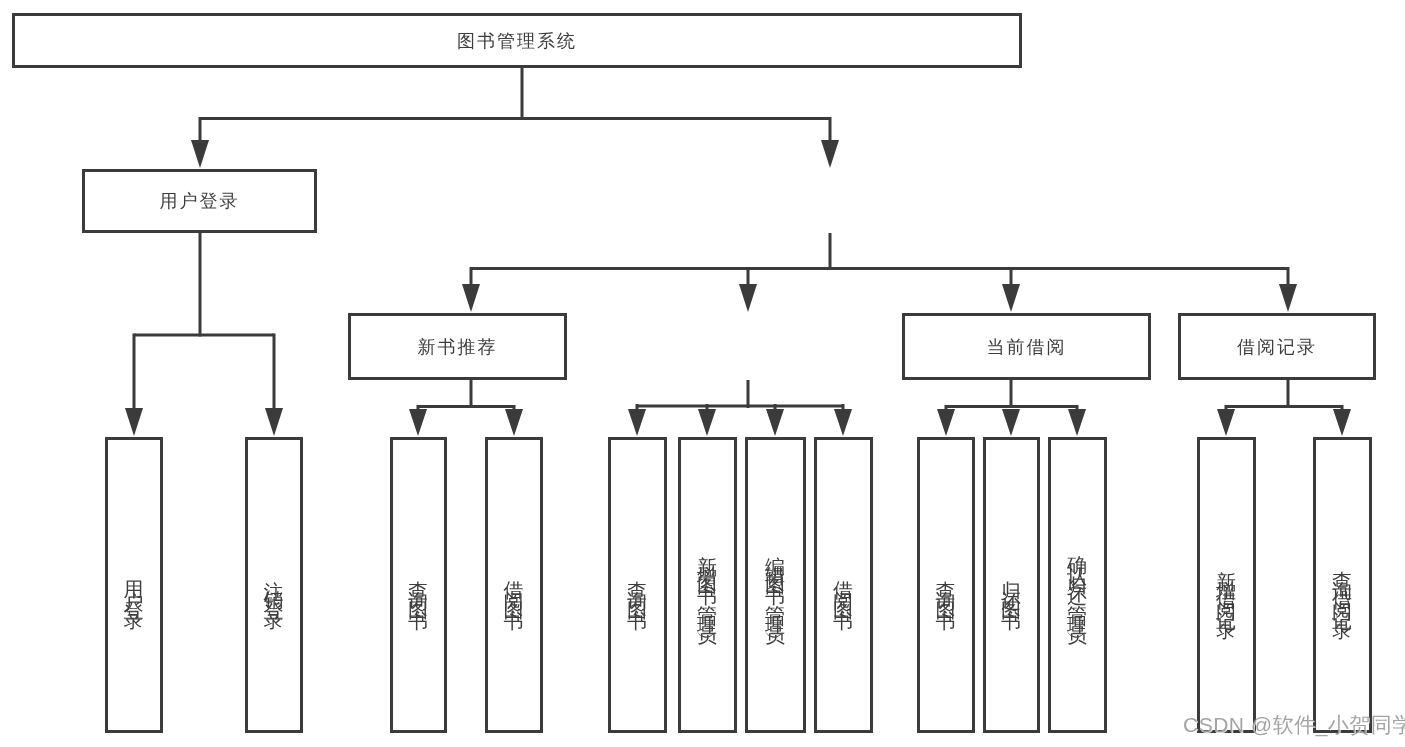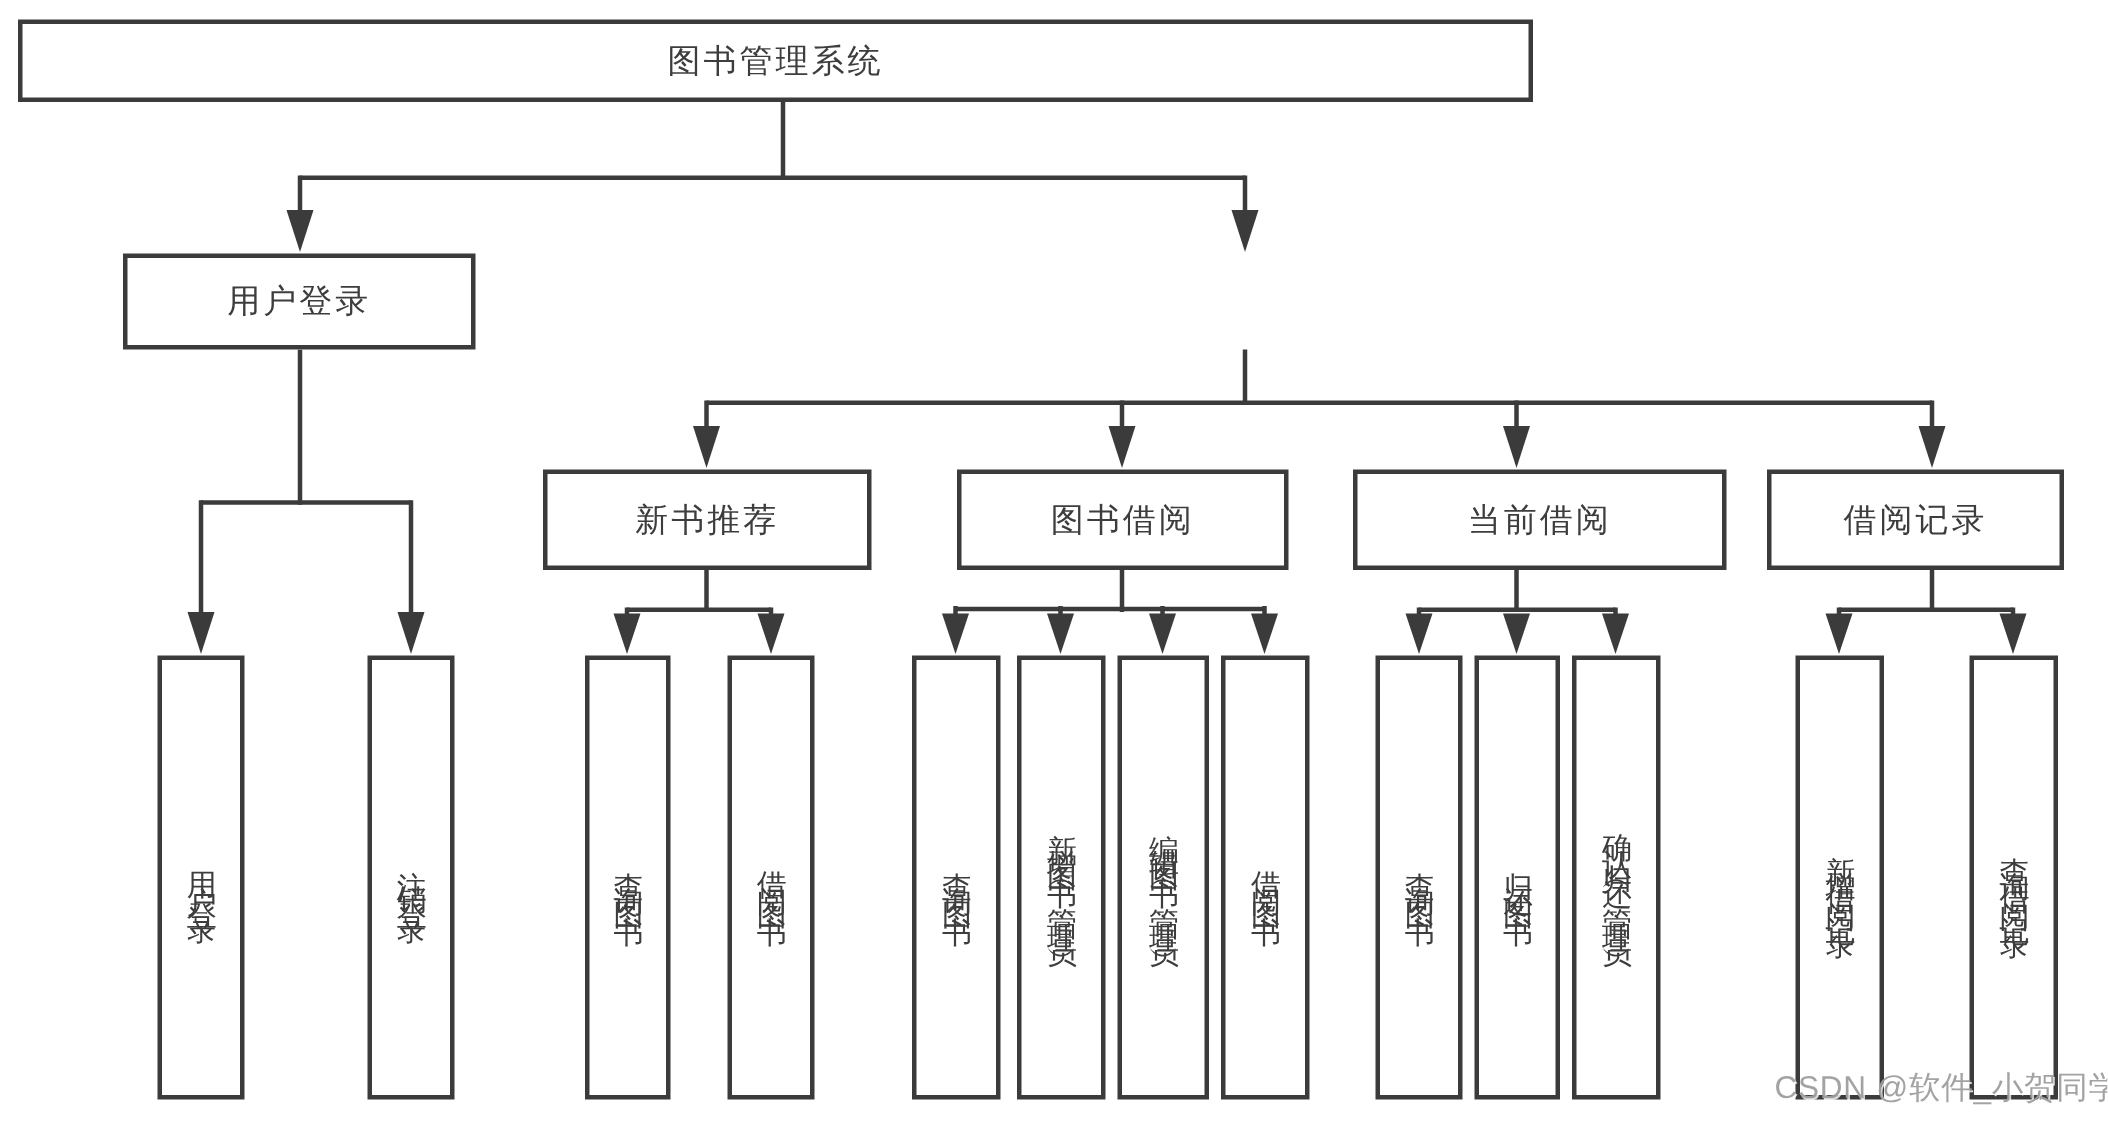--- a/index.html
+++ b/index.html
@@ -18,21 +18,21 @@
     z-index: 1;
   }
   .hbox {
     position: absolute;
     box-sizing: border-box;
     border: 3px solid #3b3b3b;
     background: #ffffff;
     display: flex;
     align-items: center;
     justify-content: center;
-    font-size: 22px;
+    font-size: 18px;
     letter-spacing: 2px;
     color: #3d3d3d;
     z-index: 2;
   }
   .vbox {
     position: absolute;
     top: 437px;
     height: 296px;
     width: 58px;
     box-sizing: border-box;
@@ -52,21 +52,21 @@
     white-space: nowrap;
     line-height: 1;
   }
   
   .box-root   { left: 12px;  top: 13px;  width: 1010px; height: 55px; }
   
   .box-l2a    { left: 82px;  top: 169px; width: 235px;  height: 64px; }
   .box-l2b    { left: 712px; top: 169px; width: 235px;  height: 64px; }
   
   .box-l3     { top: 313px; height: 67px; }
-  .box-l3a    { left: 362px;  width: 219px; }
+  .box-l3a    { left: 348px;  width: 219px; }
   .box-l3b    { left: 638px;  width: 221px; }
   .box-l3c    { left: 902px;  width: 249px; }
   .box-l3d    { left: 1178px; width: 198px; }
   
   .v1  { left: 105px; }
   .v2  { left: 245px; }
   .v3  { left: 390px; width: 57px; }
   .v4  { left: 485px; }
   .v5  { left: 608px; width: 59px; }
   .v6  { left: 678px; width: 59px; }
@@ -163,23 +163,20 @@
     <span>图书管理系统</span>
   </div>
 
   <div class="hbox box-l2a">
     <span>用户登录</span>
   </div>
 
   <div class="hbox box-l3 box-l3a">
     <span>新书推荐</span>
   </div>
-  <div class="hbox box-l3 box-l3b">
-    <span>图书借阅</span>
-  </div>
   <div class="hbox box-l3 box-l3c">
     <span>当前借阅</span>
   </div>
   <div class="hbox box-l3 box-l3d">
     <span>借阅记录</span>
   </div>
 
   <div class="vbox v1">
     <span class="vtext">用户登录</span>
   </div>

